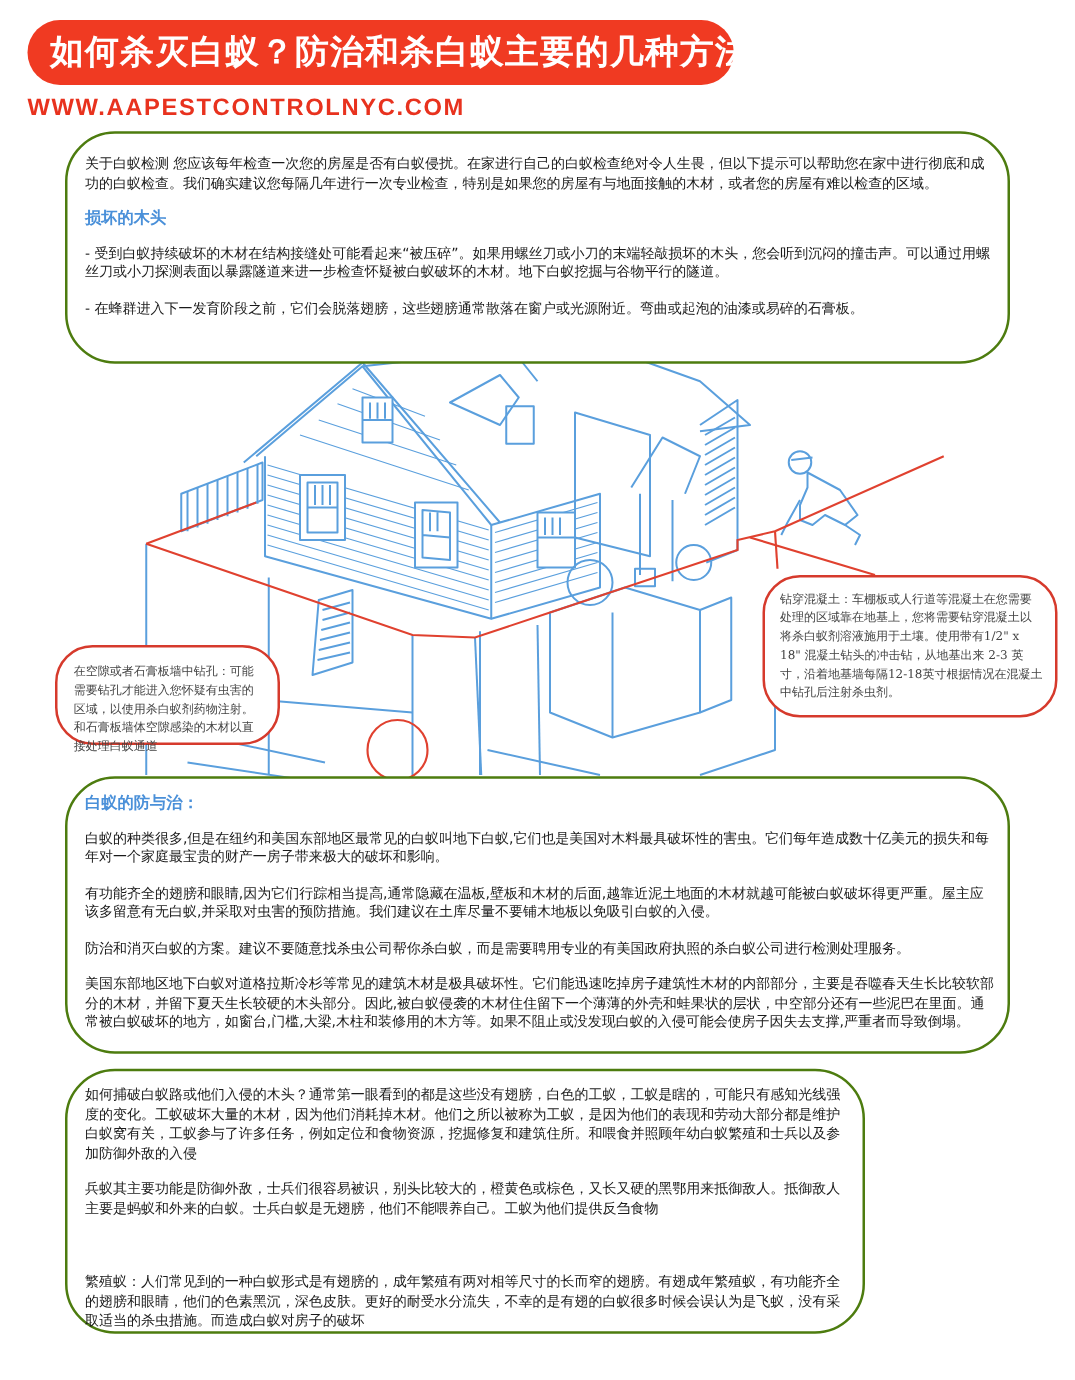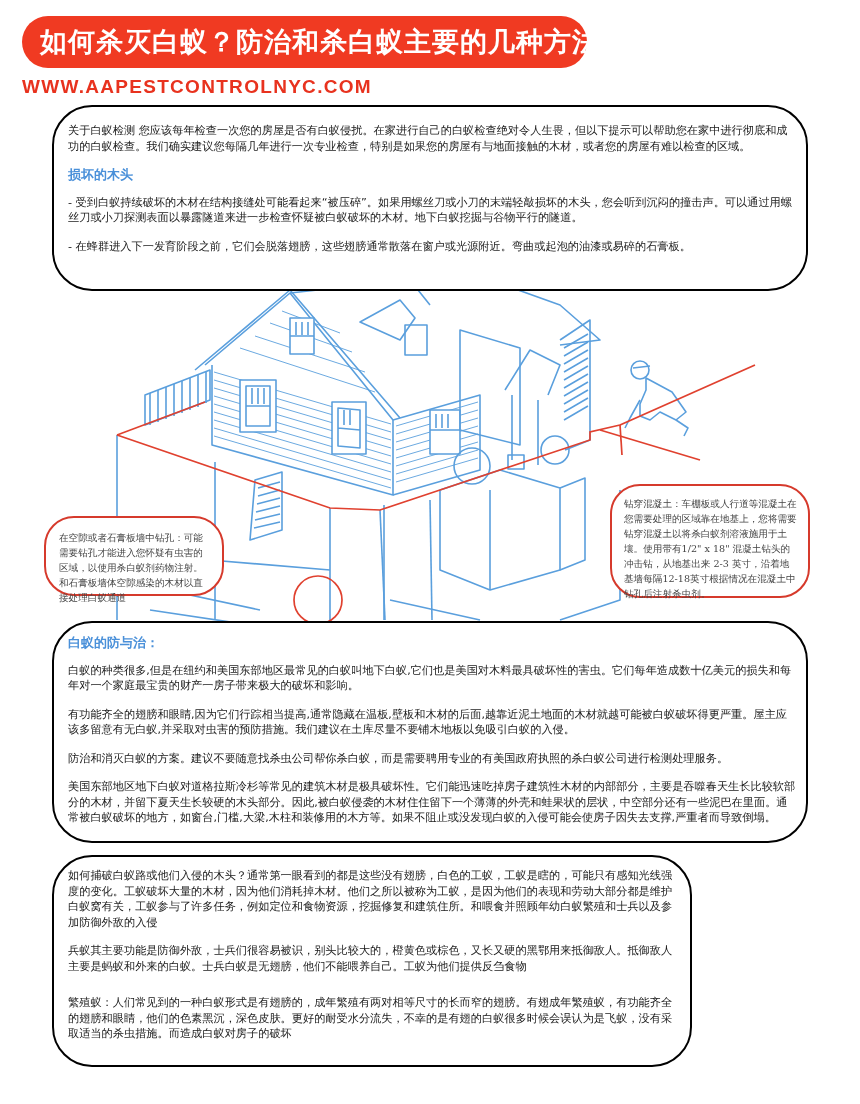--- a/index.html
+++ b/index.html
@@ -3,33 +3,33 @@
 <meta charset="utf-8">
 <style>
   html, body { margin:0; padding:0; background:#ffffff; }
   body { width:860px; height:1104px; position:relative; overflow:hidden;
          font-family:"DejaVu Sans", "Liberation Sans", sans-serif; color:#1a1a1a; }
   .title-pill { position:absolute; left:22px; top:16px; width:565px; height:52px;
     background:#f03a22; border-radius:26px; color:#fff; font-size:27px; font-weight:bold;
     line-height:52px; padding-left:18px; box-sizing:border-box; letter-spacing:1px; white-space:nowrap; }
   .site-url { position:absolute; left:22px; top:76px; color:#e8321e; font-family:"Liberation Sans", sans-serif;
     font-weight:bold; font-size:19px; letter-spacing:1.3px; }
-  .box { position:absolute; border:2px solid #000000; background:#fff; box-sizing:border-box;
+  .box { position:absolute; border:2px solid #4d7c0f; background:#fff; box-sizing:border-box;
     font-size:11.2px; line-height:15.5px; }
   .box p { margin:0 0 13px 0; }
   .box h3 { margin:0 0 12px 0; color:#4a90d9; font-size:13px; font-weight:bold; }
   #box1 { left:52px; top:105px; width:756px; height:186px; border-radius:40px 40px 40px 40px;
           padding:16px 10px 0 14px; }
   #box2 { left:52px; top:621px; width:756px; height:222px; border-radius:40px; padding:12px 10px 0 14px; }
   #box3 { left:52px; top:855px; width:640px; height:212px; border-radius:40px; padding:11px 10px 0 14px; }
   .callout { position:absolute; border:2px solid #d63a2c; background:#fff; border-radius:30px;
     font-family:"DejaVu Serif", "Liberation Serif", serif; font-size:9.6px; line-height:15px; color:#444;
     box-sizing:border-box; }
   #callout-left { left:44px; top:516px; width:180px; height:80px; padding:12px 12px 0 13px; }
-  #callout-right { left:610px; top:484px; width:200px; height:114px; padding:10px 10px 0 12px; }
+  #callout-right { left:610px; top:460px; width:236px; height:114px; padding:10px 10px 0 12px; }
   svg.illus { position:absolute; left:0; top:0; }
 </style>
 </head>
 <body>
 
 <div class="title-pill">如何杀灭白蚁？防治和杀白蚁主要的几种方法：</div>
 <div class="site-url">WWW.AAPESTCONTROLNYC.COM</div>
 
 <svg class="illus" width="860" height="640" viewBox="0 0 860 640">
   <g fill="none" stroke="#5a9fdd" stroke-width="1.6" stroke-linejoin="round">
@@ -120,15 +120,15 @@
 <div class="box" id="box2">
   <h3>白蚁的防与治：</h3>
   <p>白蚁的种类很多,但是在纽约和美国东部地区最常见的白蚁叫地下白蚁,它们也是美国对木料最具破坏性的害虫。它们每年造成数十亿美元的损失和每年对一个家庭最宝贵的财产一房子带来极大的破坏和影响。</p>
   <p>有功能齐全的翅膀和眼睛,因为它们行踪相当提高,通常隐藏在温板,壁板和木材的后面,越靠近泥土地面的木材就越可能被白蚁破坏得更严重。屋主应该多留意有无白蚁,并采取对虫害的预防措施。我们建议在土库尽量不要铺木地板以免吸引白蚁的入侵。</p>
   <p>防治和消灭白蚁的方案。建议不要随意找杀虫公司帮你杀白蚁，而是需要聘用专业的有美国政府执照的杀白蚁公司进行检测处理服务。</p>
   <p>美国东部地区地下白蚁对道格拉斯冷杉等常见的建筑木材是极具破坏性。它们能迅速吃掉房子建筑性木材的内部部分，主要是吞噬春天生长比较软部分的木材，并留下夏天生长较硬的木头部分。因此,被白蚁侵袭的木材住住留下一个薄薄的外壳和蛙果状的层状，中空部分还有一些泥巴在里面。通常被白蚁破坏的地方，如窗台,门槛,大梁,木柱和装修用的木方等。如果不阻止或没发现白蚁的入侵可能会使房子因失去支撑,严重者而导致倒塌。</p>
 </div>
 
 <div class="box" id="box3">
   <p>如何捕破白蚁路或他们入侵的木头？通常第一眼看到的都是这些没有翅膀，白色的工蚁，工蚁是瞎的，可能只有感知光线强度的变化。工蚁破坏大量的木材，因为他们消耗掉木材。他们之所以被称为工蚁，是因为他们的表现和劳动大部分都是维护白蚁窝有关，工蚁参与了许多任务，例如定位和食物资源，挖掘修复和建筑住所。和喂食并照顾年幼白蚁繁殖和士兵以及参加防御外敌的入侵</p>
-  <p style="margin-bottom:21px">兵蚁其主要功能是防御外敌，士兵们很容易被识，别头比较大的，橙黄色或棕色，又长又硬的黑鄂用来抵御敌人。抵御敌人主要是蚂蚁和外来的白蚁。士兵白蚁是无翅膀，他们不能喂养自己。工蚁为他们提供反刍食物</p>
+  <p style="margin-bottom:44px">兵蚁其主要功能是防御外敌，士兵们很容易被识，别头比较大的，橙黄色或棕色，又长又硬的黑鄂用来抵御敌人。抵御敌人主要是蚂蚁和外来的白蚁。士兵白蚁是无翅膀，他们不能喂养自己。工蚁为他们提供反刍食物</p>
   <p>繁殖蚁：人们常见到的一种白蚁形式是有翅膀的，成年繁殖有两对相等尺寸的长而窄的翅膀。有翅成年繁殖蚁，有功能齐全的翅膀和眼睛，他们的色素黑沉，深色皮肤。更好的耐受水分流失，不幸的是有翅的白蚁很多时候会误认为是飞蚁，没有采取适当的杀虫措施。而造成白蚁对房子的破坏</p>
 </div>
 
 </body></html>

